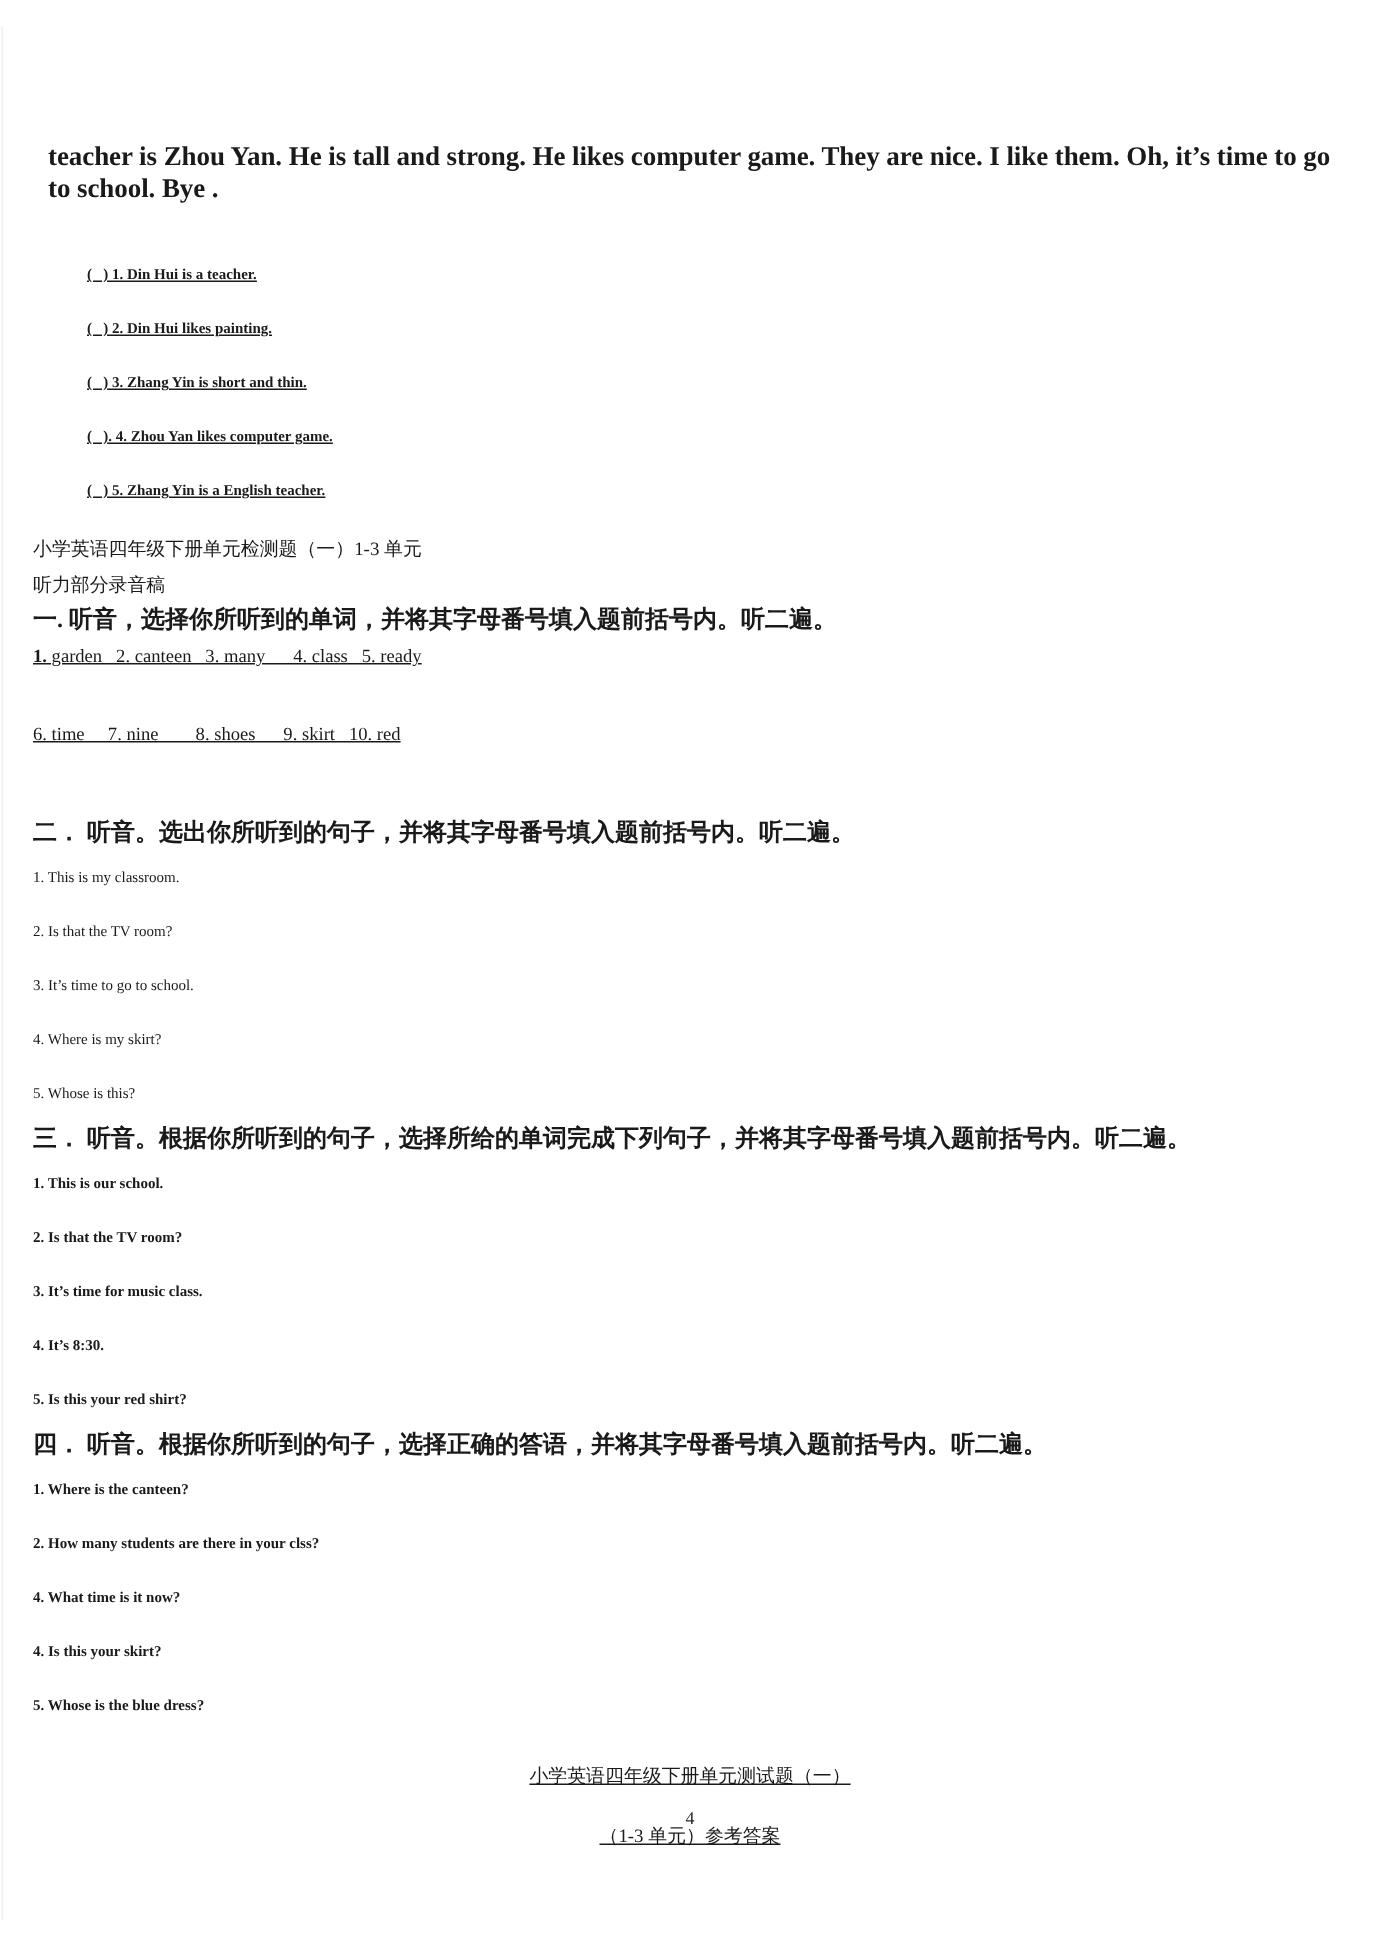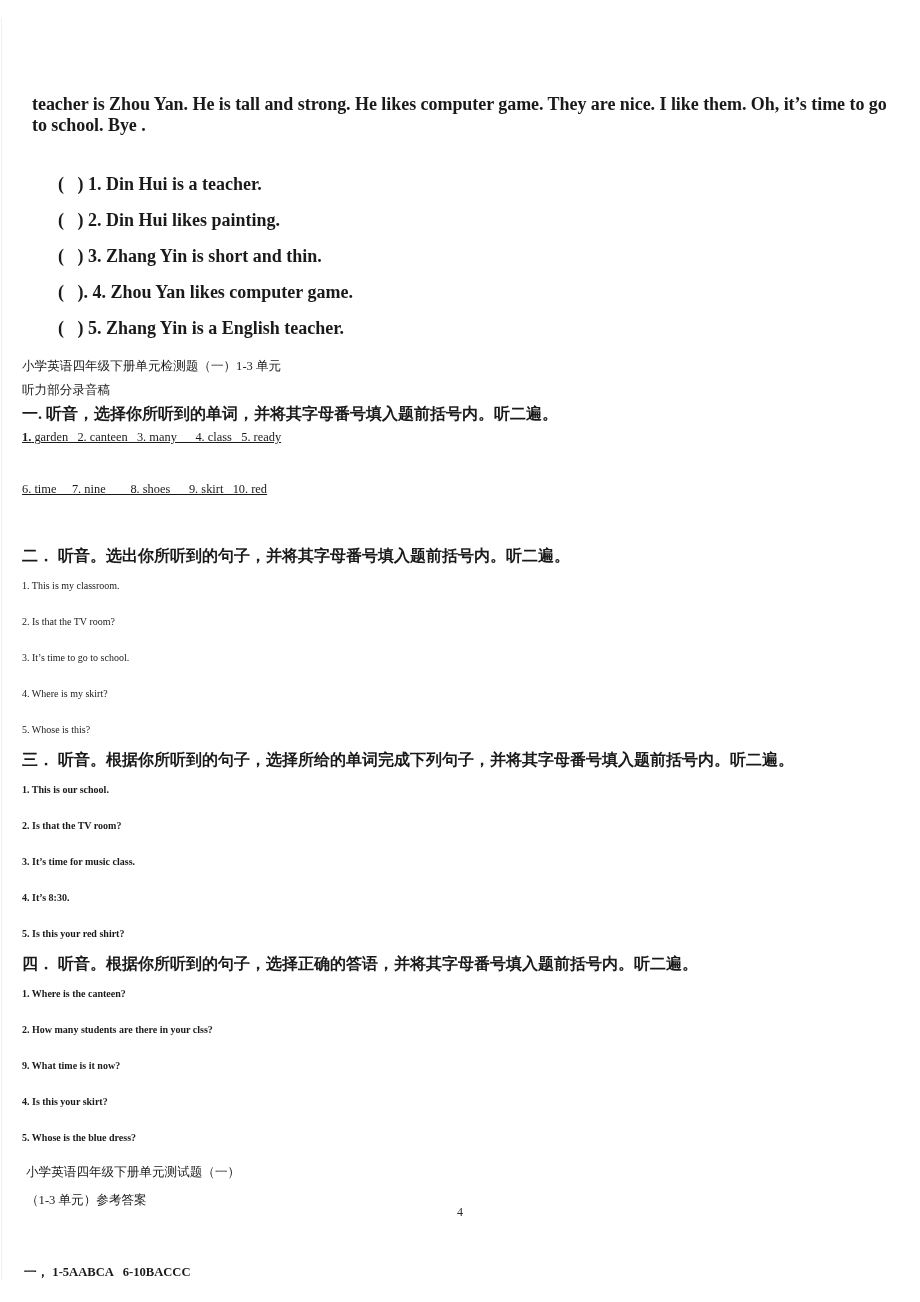--- a/index.html
+++ b/index.html
@@ -55,25 +55,26 @@
   }
 
   
   .tf-list {
     margin: 0;
     padding: 0;
     list-style: none;
   }
   .tf-item {
     font-weight: bold;
-    font-size: 18px;
+    font-size: 10px;
     padding-left: 36px;
     height: 36px;
     line-height: 36px;
     white-space: pre;
+    text-decoration: underline;
   }
 
   
   .doc-title {
     font-size: 12.6px;
     margin: 0;
     padding-top: 8px;
     height: 24px;
     line-height: 24px;
   }
@@ -119,25 +120,26 @@
   .sentence.bold {
     font-weight: bold;
   }
 
   .spacer-sm { height: 20px; }
   .spacer-md { height: 30px; }
   .spacer-lg { height: 44px; }
 
   
   .answer-head {
-    text-align: left;
-    font-size: 12.6px;
-    height: 24px;
-    line-height: 24px;
-    margin: 4px;
+    text-align: center;
+    font-size: 12.6px;
+    height: 24px;
+    line-height: 24px;
+    margin: 16px;
+    text-decoration: underline;
   }
 
   .answer-line {
     font-weight: bold;
     font-size: 12.6px;
     height: 24px;
     line-height: 24px;
     margin: 0;
     padding-left: 2px;
     white-space: pre;
@@ -202,21 +204,21 @@
     <p class="sentence bold">1. This is our school.</p>
     <p class="sentence bold">2. Is that the TV room?</p>
     <p class="sentence bold">3. It’s time for music class.</p>
     <p class="sentence bold">4. It’s 8:30.</p>
     <p class="sentence bold">5. Is this your red shirt?</p>
 
     <p class="directive">四． 听音。根据你所听到的句子，选择正确的答语，并将其字母番号填入题前括号内。听二遍。</p>
 
     <p class="sentence bold">1. Where is the canteen?</p>
     <p class="sentence bold">2. How many students are there in your clss?</p>
-    <p class="sentence bold">9. What time is it now?</p>
+    <p class="sentence bold">4. What time is it now?</p>
     <p class="sentence bold">4. Is this your skirt?</p>
     <p class="sentence bold">5. Whose is the blue dress?</p>
 
     <p class="answer-head">小学英语四年级下册单元测试题（一）</p>
     <p class="answer-head">（1-3 单元）参考答案</p>
 
     <div class="spacer-lg"></div>
 
     <p class="answer-line">一， 1-5AABCA   6-10BACCC</p>
 

